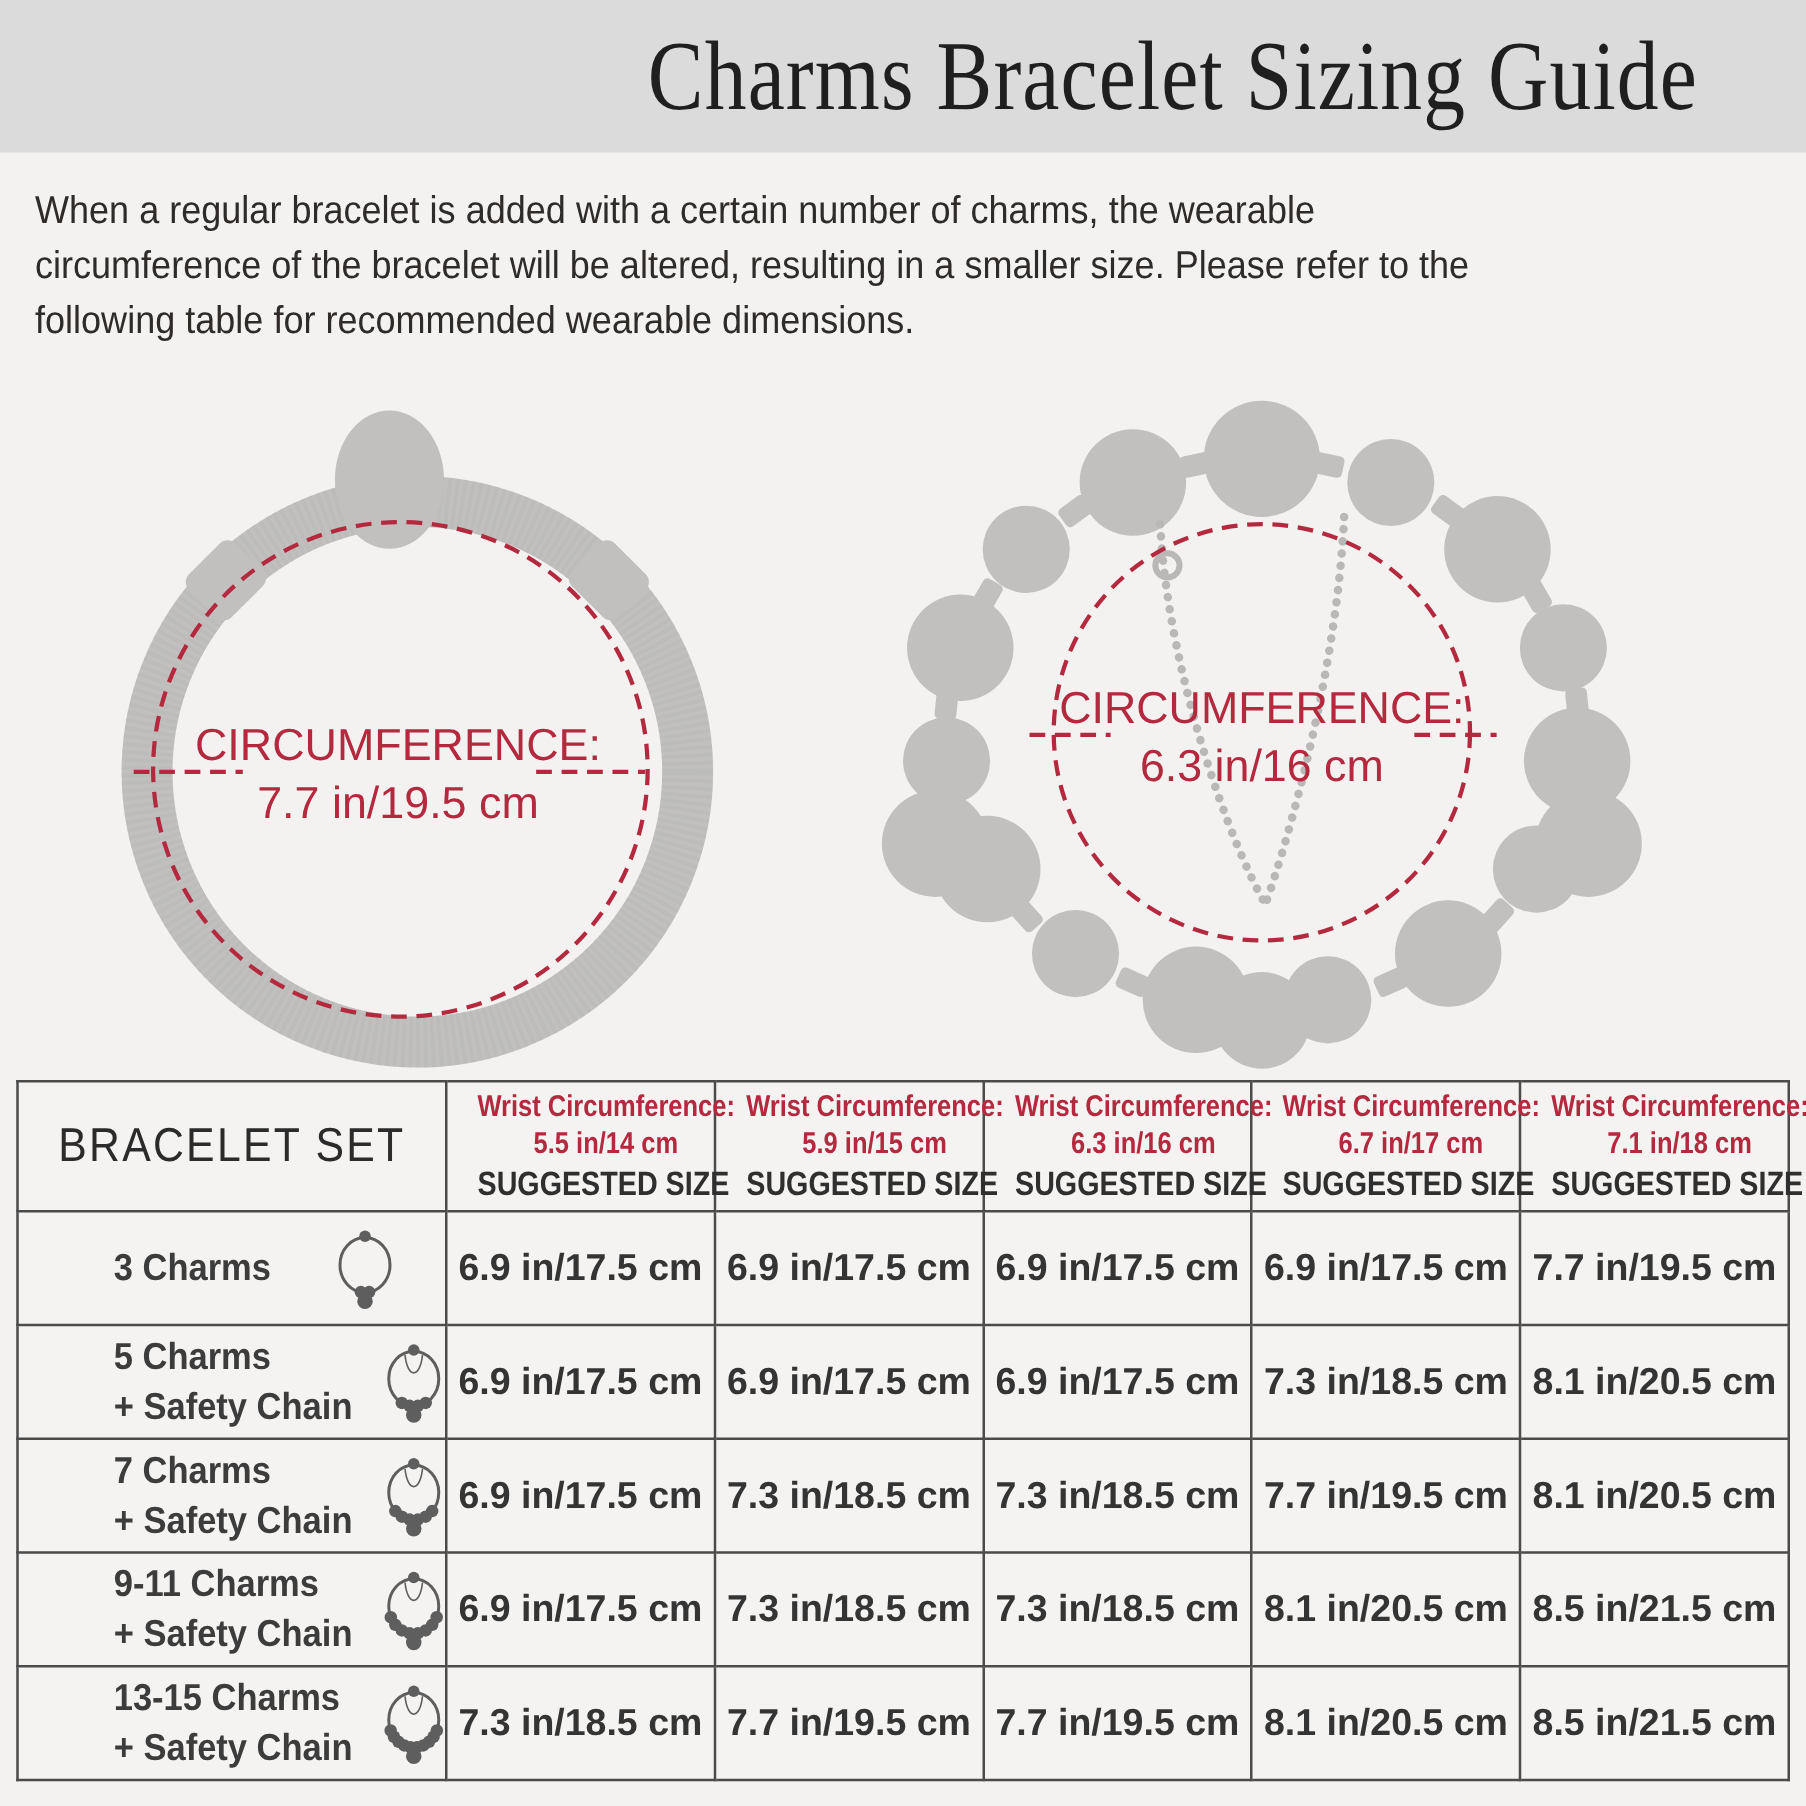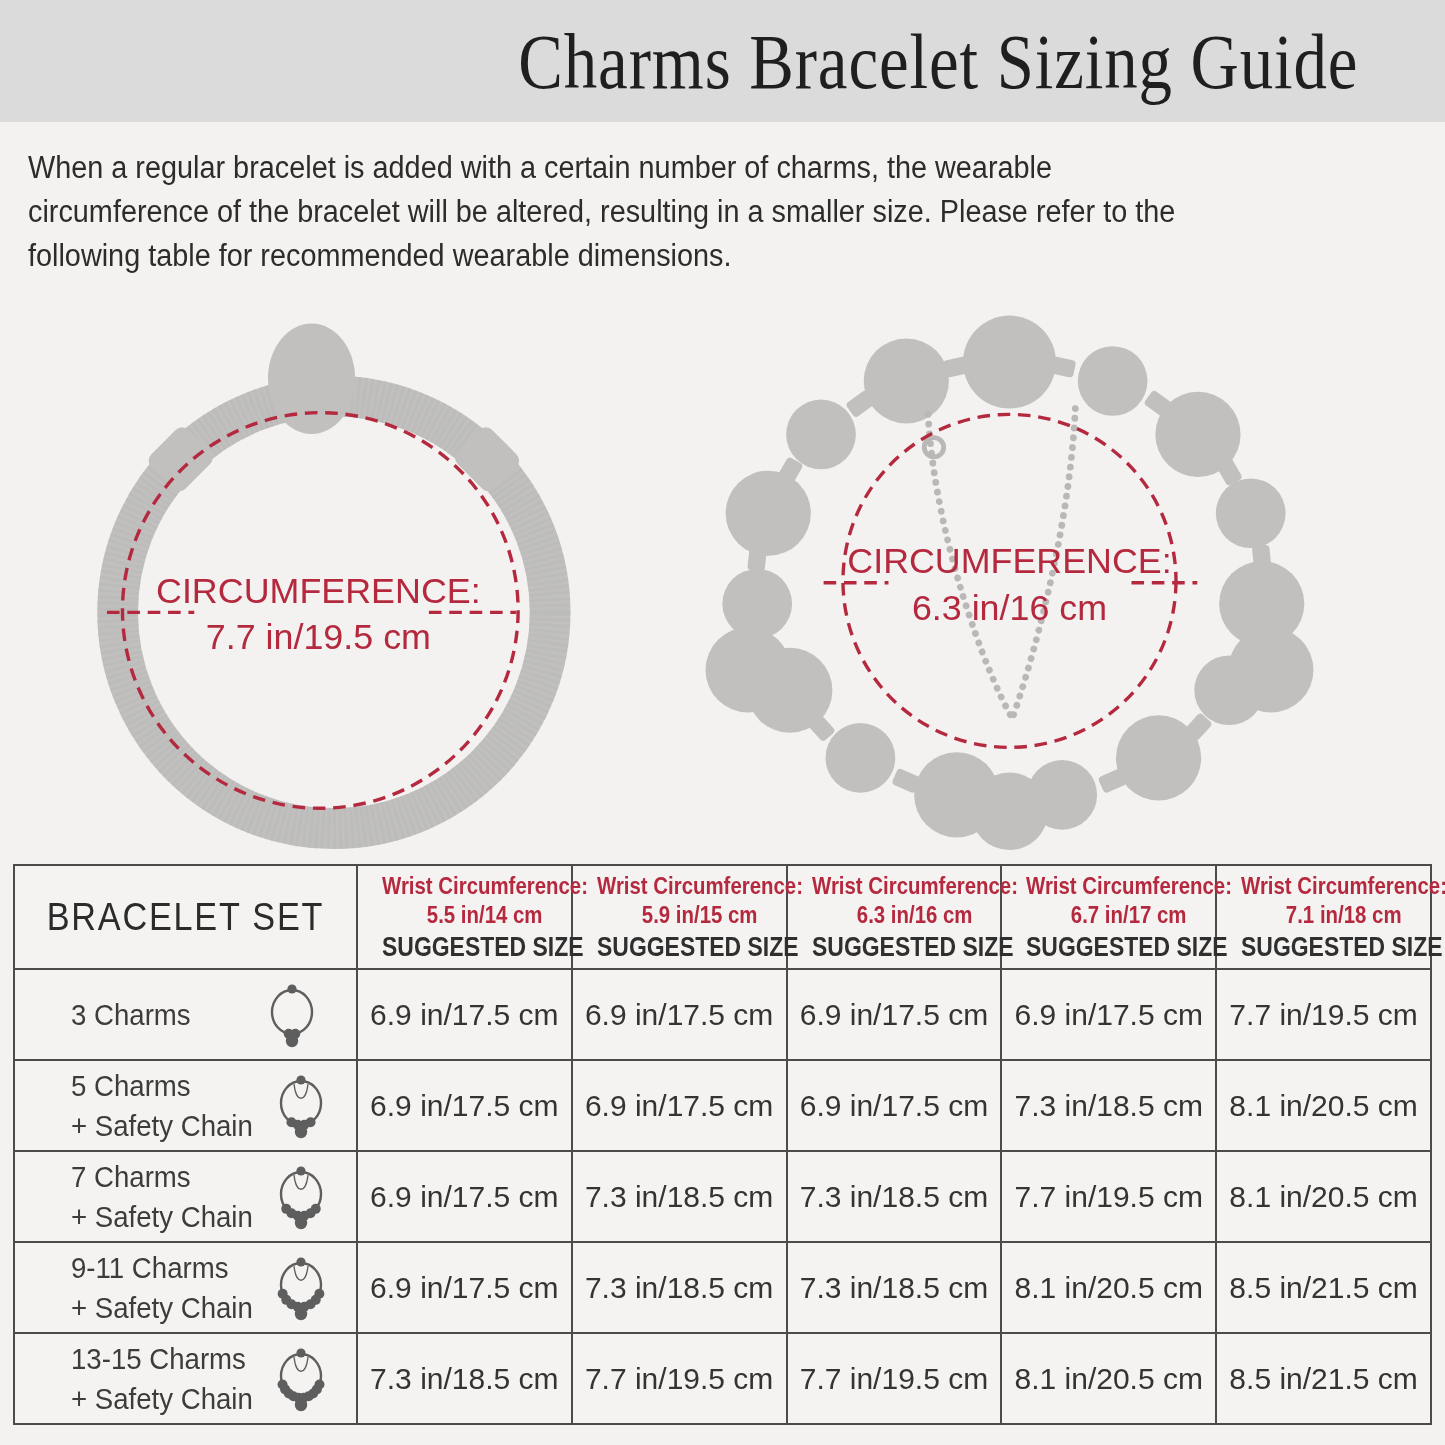--- a/index.html
+++ b/index.html
@@ -32,21 +32,21 @@
     font-size:31px;
     line-height:44px;
     color:#2f2b29;
     white-space:nowrap;
     transform:scaleX(0.93);
     transform-origin:left center;
   }
   .figures{
     height:574px;
     display:flex;
-    align-items:flex-start;
+    align-items:center;
   }
   .fig-left{margin:10px 0 0 10px;}
   .fig-right{margin:10px 0 0 40px;}
   svg text{
     font-family:"Liberation Sans", sans-serif;
   }
   .circ-label{font-size:37px; fill:#b5293f;}
   table{
     border-collapse:collapse;
     table-layout:fixed;
@@ -86,36 +86,38 @@
     font-size:27px;
     color:#2f2f2f;
     transform:scaleX(0.85);
     transform-origin:left center;
     white-space:nowrap;
   }
   .set-cell{
     display:flex;
     align-items:center;
     justify-content:space-between;
-    padding:0 30px 0 56px;
+    padding:0 30px 0 76px;
+    font-weight:bold;
   }
   .set-label{
     font-size:30px;
     line-height:40px;
     color:#3c3c3c;
     text-align:left;
     transform:scaleX(0.92);
     transform-origin:left center;
     white-space:nowrap;
   }
   .set-icon{flex:0 0 66px; height:78px;}
   td.size-val{
     text-align:center;
     font-size:30px;
     color:#343434;
+    font-weight:bold;
   }
 </style>
 </head>
 <body>
 
 <div class="page">
 
   <header class="band">
     <h1>Charms Bracelet Sizing Guide</h1>
   </header>

